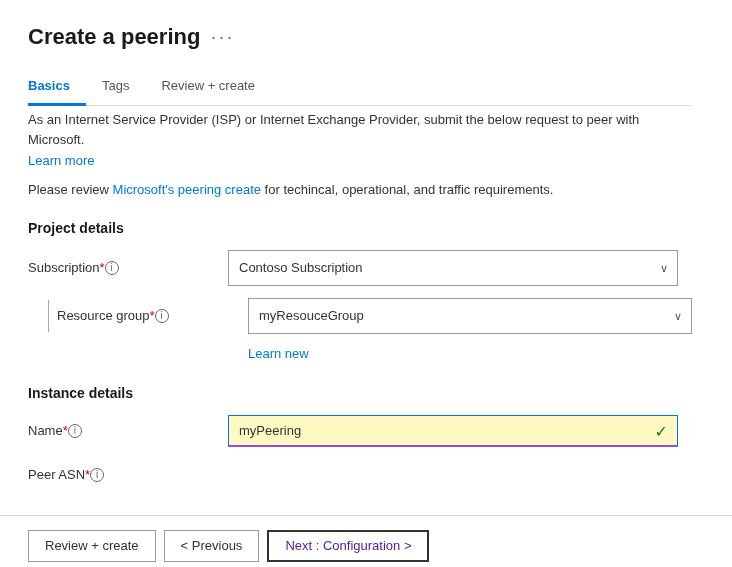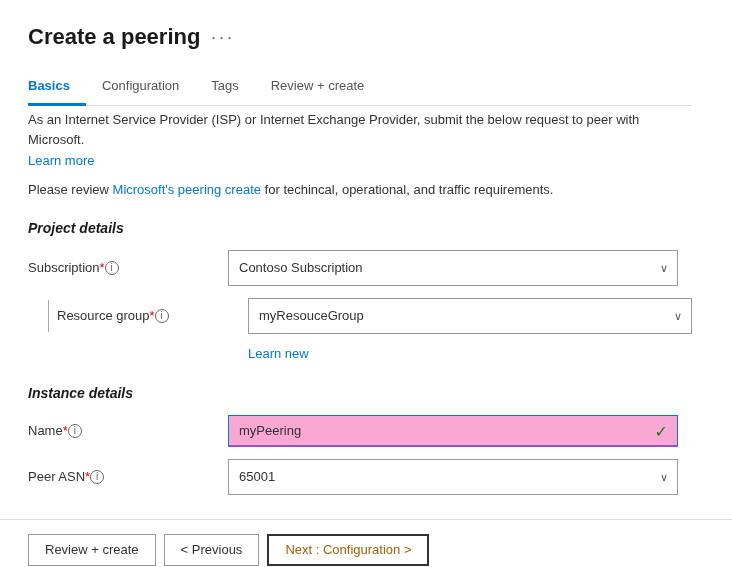--- a/index.html
+++ b/index.html
@@ -82,21 +82,20 @@
       color: #0078d4;
       text-decoration: none;
       cursor: pointer;
     }
     
     .section-header {
       font-size: 14px;
       font-weight: 600;
       color: #1a1a1a;
       margin-bottom: 14px;
-      font-style: italic;
     }
     
     .form-section {
       margin-bottom: 24px;
     }
     .form-row {
       display: flex;
       align-items: center;
       margin-bottom: 12px;
       min-height: 32px;
@@ -153,21 +152,21 @@
       transform: translateY(-50%);
       font-size: 11px;
       color: #555;
       pointer-events: none;
     }
     .text-input {
       width: 100%;
       height: 32px;
       border: 1px solid #0078d4;
       border-bottom: 2px solid #9b4dca;
-      background: #f9a8d4;
+      background: #fef9c3;
       padding: 0 10px;
       font-size: 13px;
       color: #333;
       outline: none;
     }
     .text-input-wrapper {
       position: relative;
     }
     .text-input-wrapper .check-icon {
       position: absolute;
@@ -194,38 +193,37 @@
       border: 1px solid #999;
       background: #fff;
       color: #333;
       display: flex;
       align-items: center;
       gap: 4px;
     }
     .btn-primary {
       border: 2px solid #333;
       background: #fff;
-      color: #a16207;
+      color: #4c1d95;
       font-weight: 500;
     }
   </style>
 </head>
 <body>
 
 <div class="page-container">
   
   <div class="page-title-row">
     <h1 class="page-title">Create a peering</h1>
     <span class="ellipsis-icon">···</span>
   </div>
 
   
   <div class="tabs">
     <div class="tab active">Basics</div>
-    <div class="tab">Configuration</div>
     <div class="tab">Tags</div>
     <div class="tab">Review + create</div>
   </div>
 
   
   <p class="info-text">
     <span>As an Internet Service Provider (ISP) or Internet Exchange Provider, submit the below request to peer with Microsoft.</span>
   </p>
   <a class="learn-more">Learn more</a>
 
@@ -290,27 +288,20 @@
         </div>
       </div>
     </div>
 
     <div class="form-row">
       <div class="form-label">
         <span>Peer ASN</span>
         <span class="required">*</span>
         <span class="info-icon">i</span>
       </div>
-      <div class="form-control">
-        <div class="select-wrapper">
-          <select>
-            <option>65001</option>
-          </select>
-        </div>
-      </div>
     </div>
   </div>
 </div>
 
 <div class="footer">
   <button class="btn">Review + create</button>
   <button class="btn">&lt; Previous</button>
   <button class="btn btn-primary">Next : Configuration &gt;</button>
 </div>
 

